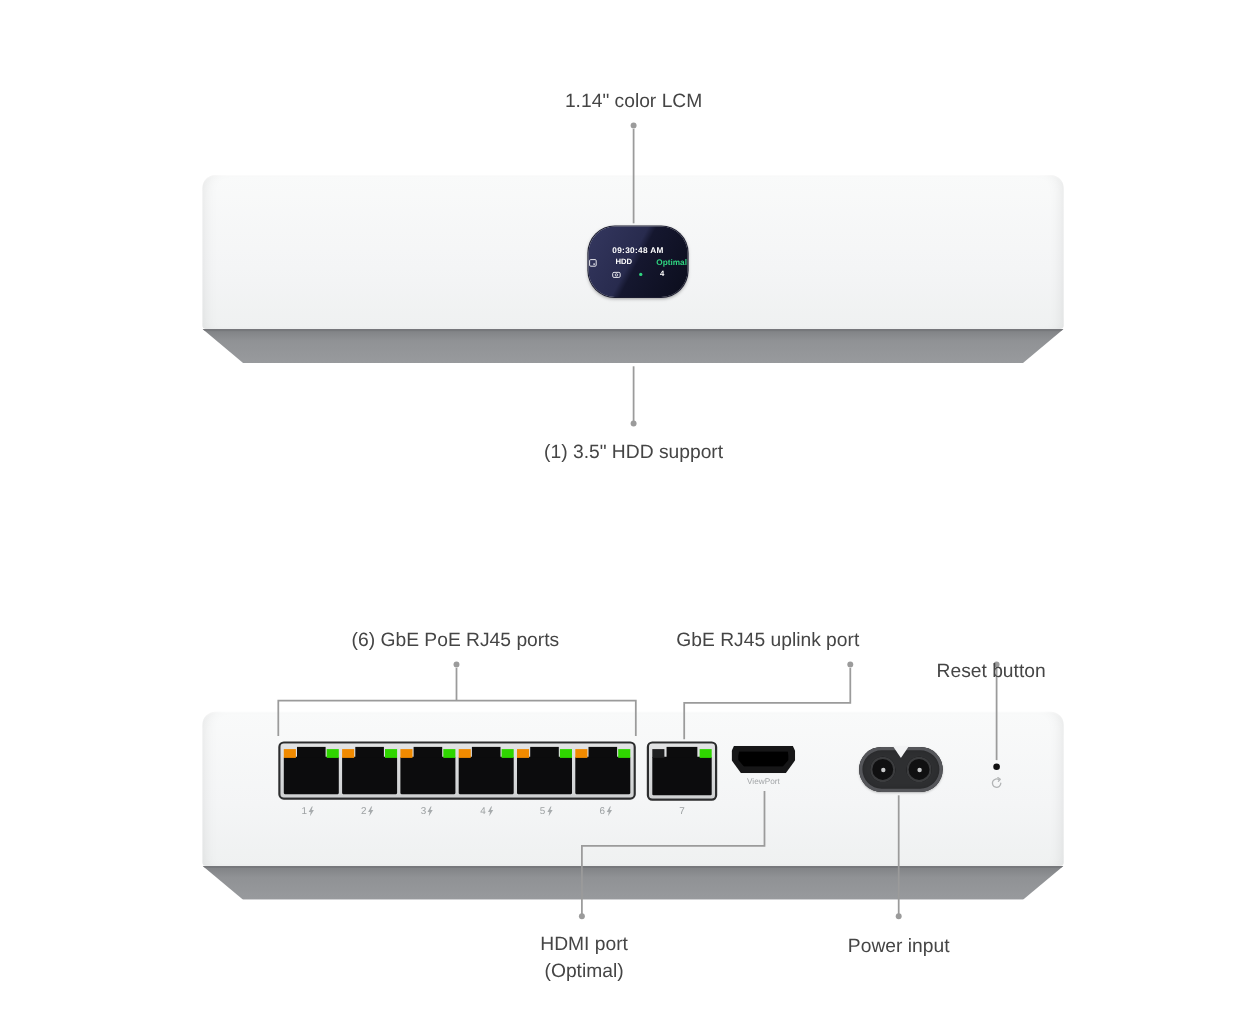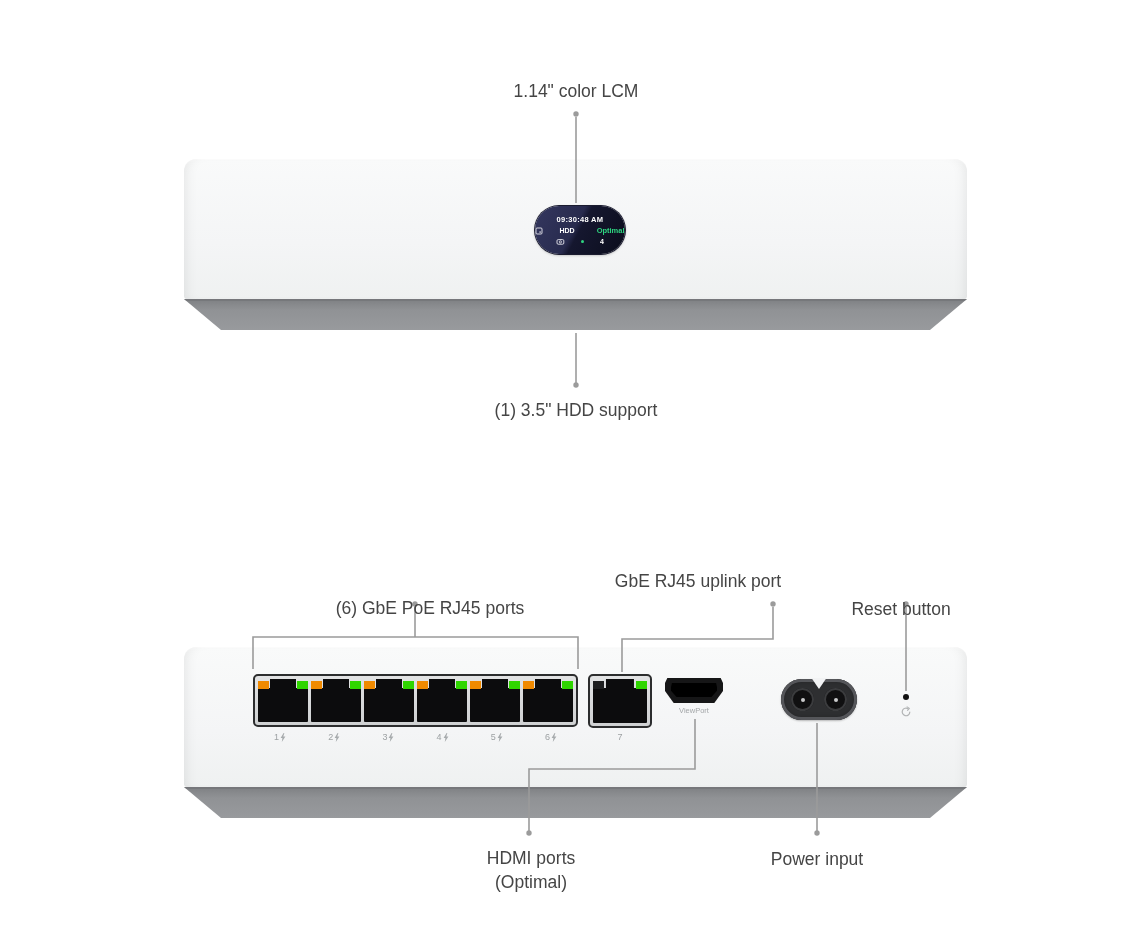--- a/index.html
+++ b/index.html
@@ -32,21 +32,21 @@
     clip-path:polygon(0 0, 100% 0, calc(100% - 37px) 100%, 37px 100%);
     z-index:1;
   }
   .device-base::before{
     content:""; position:absolute; left:0; top:0; width:100%; height:2px;
     background:#6f7174; opacity:.6;
   }
 
   
   .lcm-display {
-    position:absolute; left:535px; top:206px; width:90px; height:48px;
+    position:absolute; left:535px; top:206px; width:90px; height:64px;
     border-radius:24px; z-index:2;
     background:linear-gradient(118deg,#34375f 0%,#282b4e 44%,#15172f 50%,#0b0d1c 100%);
     box-shadow:0 0 0 1px #1b1c30, 0 1px 3px rgba(0,0,0,.35);
     display:flex; flex-direction:column; align-items:center; justify-content:center;
     gap:2.5px; color:#fff;
   }
   .lcm-time { font-size:7.5px; font-weight:bold; letter-spacing:.3px; }
   .lcm-row { display:flex; align-items:center; gap:16px; font-size:7px; font-weight:bold; }
   .lcm-hdd-status { color:var(--status-green,#2fd580); margin-left:6px; font-size:7.5px; }
   .lcm-cam-dot { width:3px; height:3px; border-radius:50%; background:var(--status-green,#2fd580); display:inline-block; }
@@ -145,21 +145,21 @@
         <rect x="1" y="1.6" width="6.8" height="4.6" rx="1.2" fill="none" stroke="#e8e8ee" stroke-width="0.9"></rect>
         <circle cx="4.4" cy="3.9" r="1.1" fill="none" stroke="#e8e8ee" stroke-width="0.8"></circle>
       </svg>
       <span class="lcm-cam-dot"></span>
       <span>4</span>
     </div>
   </div>
 
   <div class="callout" style="left:576px; top:398px;">(1) 3.5" HDD support</div>
 
-  <div class="callout" style="left:430px; top:569px;margin-top:27px;">(6) GbE PoE RJ45 ports</div>
+  <div class="callout" style="left:414px; top:569px;">(6) GbE PoE RJ45 ports</div>
   <div class="callout" style="left:698px; top:569px;text-align:right;">GbE RJ45 uplink port</div>
   <div class="callout" style="left:901px; top:569px;margin-top:28px;">Reset button</div>
 
   <div class="device-body" style="top:647px;"></div>
   <div class="device-base" style="top:787px;"></div>
 
   <div class="port-bezel" style="left:253px; top:674px; width:325px; height:53px;">
     <div class="rj45">
         <div class="tab"></div>
         <div class="led l"></div>
@@ -253,21 +253,21 @@
     <div class="hole r"></div>
   </div>
 
   <div class="reset-dot"></div>
   <svg class="reset-glyph" width="12" height="12" viewBox="0 0 12 12">
     <path d="M9.8 6 A3.8 3.8 0 1 1 8.3 2.9" fill="none" stroke="#b2b4b5" stroke-width="1.2" stroke-linecap="round"></path>
     <path d="M7.1 0.9 L9.4 2.4 L7.6 4.3" fill="none" stroke="#b2b4b5" stroke-width="1.1" stroke-linecap="round" stroke-linejoin="round"></path>
   </svg>
 
   <div class="callout" style="left:531px; top:846px;">
-    <div>HDMI ports</div>
+    <div>HDMI port</div>
     <div>(Optimal)</div>
   </div>
   <div class="callout" style="left:817px; top:847px;">Power input</div>
 
   <svg class="leader" width="1137" height="935" viewBox="0 0 1137 935">
     <g stroke="#9b9b9b" stroke-width="1.6" fill="none">
       <path d="M576 117 V203"></path>
       <path d="M576 333 V383"></path>
       <path d="M415 607 V637"></path>
       <path d="M253 669 V637 H578 V669"></path>

